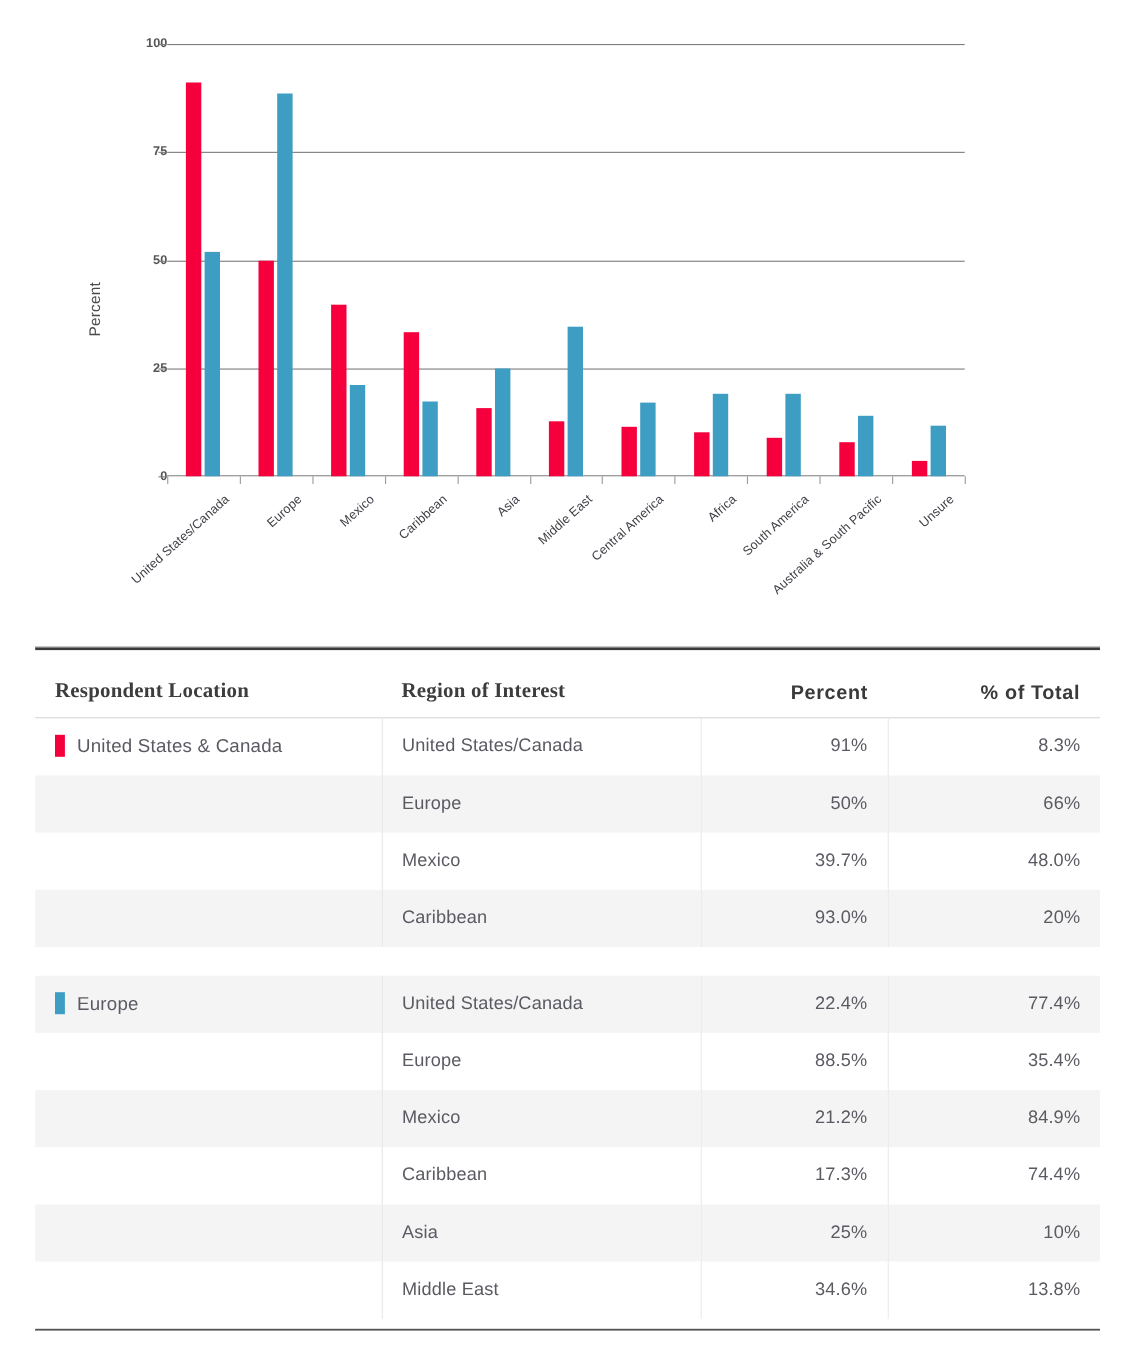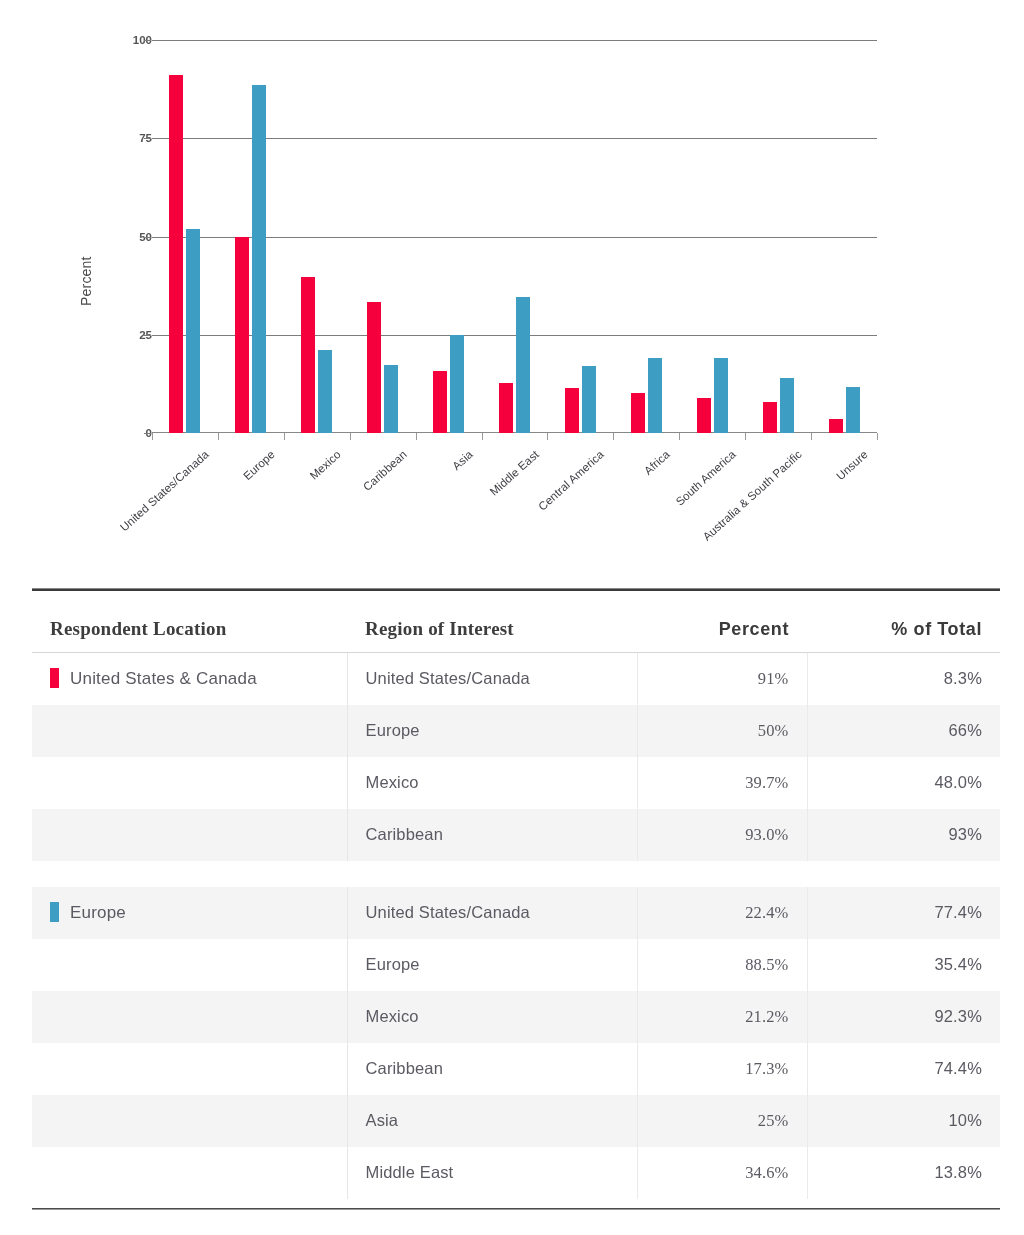--- a/index.html
+++ b/index.html
@@ -129,21 +129,21 @@
   tbody td {
     height: 52px;
     padding: 0 18px;
     font-size: 16.5px;
     color: #5a5a62;
     vertical-align: middle;
     letter-spacing: .15px;
   }
   td.loc   { text-align: left; }
   td.region{ text-align: left; border-left: 1px solid #e6e6e6; }
-  td.pct   { text-align: right; border-left: 1px solid #eaeaea; font-family: Liberation Serif, serif; }
+  td.pct   { text-align: right; border-left: 1px solid #eaeaea; }
   td.tot   { text-align: right; border-left: 1px solid #eaeaea; }
 
   tr.shaded td { background: #f4f4f4; }
   tr.shaded td.loc { background: #f4f4f4; }
   tr.plain td { background: #ffffff; }
 
   .swatch {
     display: inline-block;
     width: 9px; height: 20px;
     vertical-align: -4px;
@@ -307,42 +307,42 @@
           <tr class="plain">
             <td class="loc"></td>
             <td class="region">Mexico</td>
             <td class="pct">39.7%</td>
             <td class="tot">48.0%</td>
           </tr>
           <tr class="shaded">
             <td class="loc"></td>
             <td class="region">Caribbean</td>
             <td class="pct">93.0%</td>
-            <td class="tot">93%</td>
+            <td class="tot">20%</td>
           </tr>
           <tr class="spacer">
             <td colspan="4"></td>
           </tr>
           <tr class="shaded">
             <td class="loc"><span class="swatch blue"></span><span class="loc-label">Europe</span></td>
             <td class="region">United States/Canada</td>
             <td class="pct">22.4%</td>
             <td class="tot">77.4%</td>
           </tr>
           <tr class="plain">
             <td class="loc"></td>
             <td class="region">Europe</td>
             <td class="pct">88.5%</td>
             <td class="tot">35.4%</td>
           </tr>
           <tr class="shaded">
             <td class="loc"></td>
             <td class="region">Mexico</td>
             <td class="pct">21.2%</td>
-            <td class="tot">92.3%</td>
+            <td class="tot">84.9%</td>
           </tr>
           <tr class="plain">
             <td class="loc"></td>
             <td class="region">Caribbean</td>
             <td class="pct">17.3%</td>
             <td class="tot">74.4%</td>
           </tr>
           <tr class="shaded">
             <td class="loc"></td>
             <td class="region">Asia</td>

